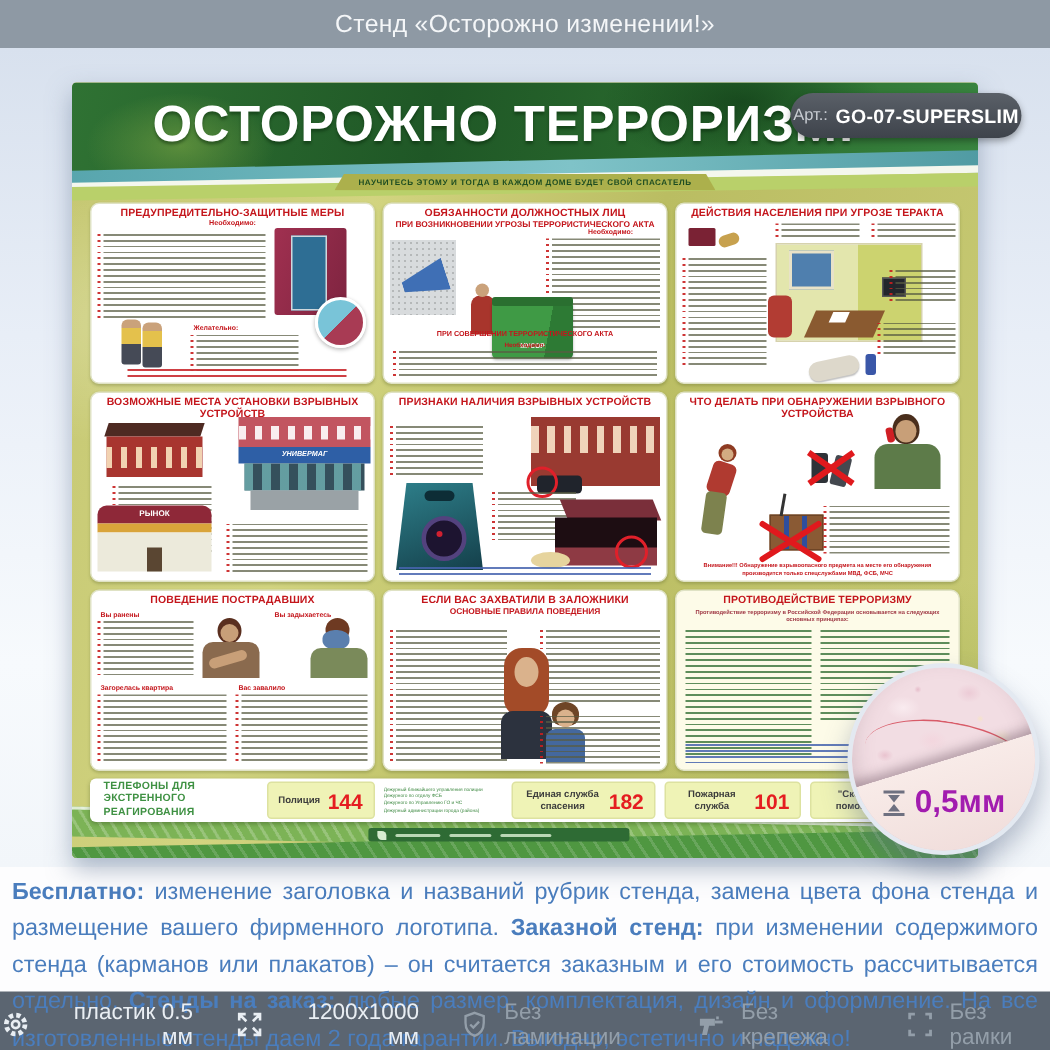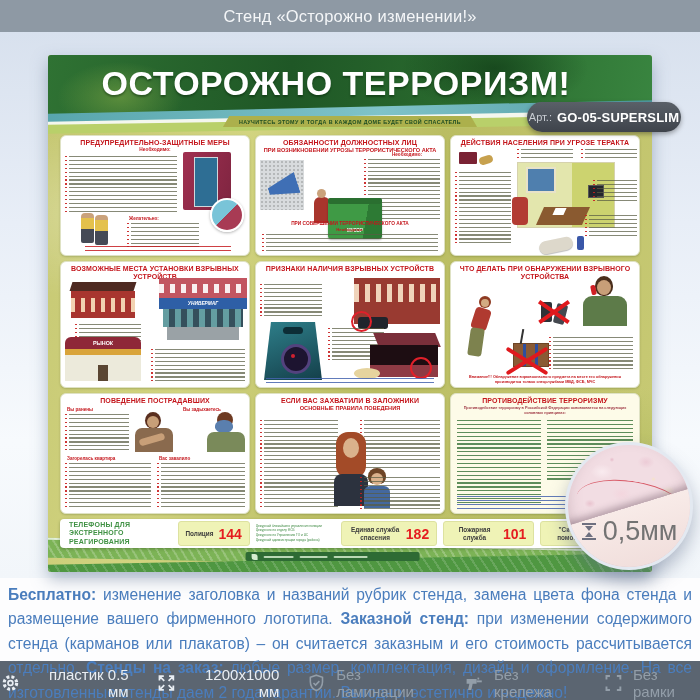--- a/index.html
+++ b/index.html
@@ -79,40 +79,40 @@
 
   .bw1{position:absolute;left:-10px;right:-10px;bottom:8px;height:18px;background:#7cb356;transform:rotate(1.2deg);
     border-top:2px solid rgba(255,255,255,.75);z-index:1;
     background-image:repeating-linear-gradient(58deg,rgba(255,255,255,.22) 0 2px,transparent 2px 7px);}
   .bw2{position:absolute;left:-10px;right:-10px;bottom:-7px;height:20px;background:#4f9741;transform:rotate(-1.1deg);z-index:1;
     background-image:repeating-linear-gradient(58deg,rgba(255,255,255,.15) 0 2px,transparent 2px 8px);}
 
   
   .badge{position:absolute;left:527px;top:30px;width:154px;height:30px;border-radius:16px;z-index:6;
     background:linear-gradient(#5a6068,#3e434b);box-shadow:0 2px 5px rgba(0,0,0,.35);
-    display:flex;align-items:center;justify-content:center;gap:5px;margin-top:40px;}
+    display:flex;align-items:center;justify-content:center;gap:5px;}
   .badge .al{color:#c8ccd2;font-size:11px;} .badge .ac{color:#fff;font-size:13px;font-weight:800;letter-spacing:.2px;}
 
   .circle{position:absolute;left:565px;top:410px;width:122px;height:122px;border-radius:50%;z-index:7;
     border:3px solid #e3e9f1;overflow:hidden;background:#f2dde3;
     box-shadow:0 10px 18px rgba(95,110,140,.45),inset 0 -8px 14px rgba(120,90,105,.25);}
   .ctex{position:absolute;inset:0;
     background:radial-gradient(16px 11px at 28% 22%,#f9ebef,transparent 70%),
       radial-gradient(12px 9px at 64% 14%,#eccbd6,transparent 70%),
       radial-gradient(10px 8px at 82% 38%,#f7e8d6,transparent 70%),
       radial-gradient(14px 10px at 44% 40%,#f3d6de,transparent 70%),
       radial-gradient(8px 6px at 18% 48%,#e9c3cf,transparent 70%),
       radial-gradient(3px 3px at 70% 28%,#f6e3c9,transparent 80%),
       radial-gradient(3px 3px at 36% 12%,#e6bcca,transparent 80%);}
   .fold{position:absolute;left:-22px;bottom:-26px;width:180px;height:86px;transform:rotate(-17deg);
     background:linear-gradient(#f8ebe8,#eed9d7);box-shadow:0 -4px 7px rgba(95,70,85,.4);}
   .redline{position:absolute;left:8px;top:36px;width:110px;height:46px;border:none;
     border-top:1.6px solid #d85b68;border-radius:50%;transform:rotate(9deg);}
   .cthick{position:absolute;left:0;right:0;bottom:20px;display:flex;align-items:center;justify-content:center;gap:6px;z-index:2;}
-  .cthick .txt{font-size:27px;font-weight:400;color:#737373;}
+  .cthick .txt{font-size:21px;font-weight:700;color:#a21caf;}
   .tic{width:16px;display:flex;flex-direction:column;align-items:center;gap:1px;}
   .tic .bar{width:14px;height:2px;background:#6e7080;}
   .tic .tdn{width:0;height:0;border-left:4px solid transparent;border-right:4px solid transparent;border-top:5px solid #6e7080;}
   .tic .tup{width:0;height:0;border-left:4px solid transparent;border-right:4px solid transparent;border-bottom:5px solid #6e7080;}
 
   
   .desc{height:78px;padding:5px 8px 0 8px;background:#fdfdfe;}
   .desc p{margin:0;color:#4a7dbd;font-size:15.6px;line-height:24.4px;text-align:justify;}
 
   
@@ -351,21 +351,21 @@
       <div class="dash" style="width:28px;"></div>
       <div class="dash" style="width:34px;"></div>
     </div>
 
     <div class="bw1"></div>
     <div class="bw2"></div>
   </div>
 
   <div class="badge">
     <span class="al">Арт.:</span>
-    <span class="ac">GO-05-SUPERSLIM</span>
+    <span class="ac">GO-07-SUPERSLIM</span>
   </div>
 
   <div class="circle">
     <div class="ctex"></div>
     <div class="redline"></div>
     <div class="fold"></div>
     <div class="cthick">
       <div class="tic">
         <div class="bar"></div>
           <div class="tdn"></div>

